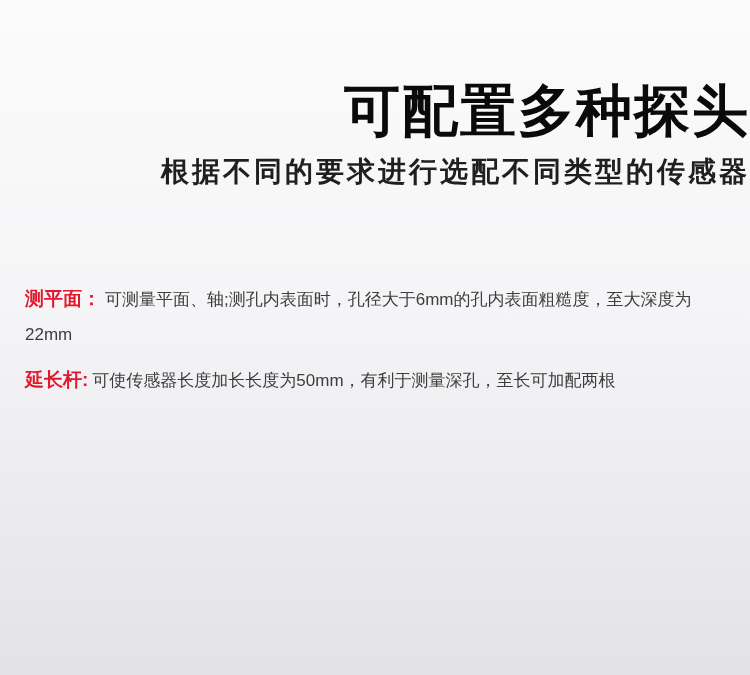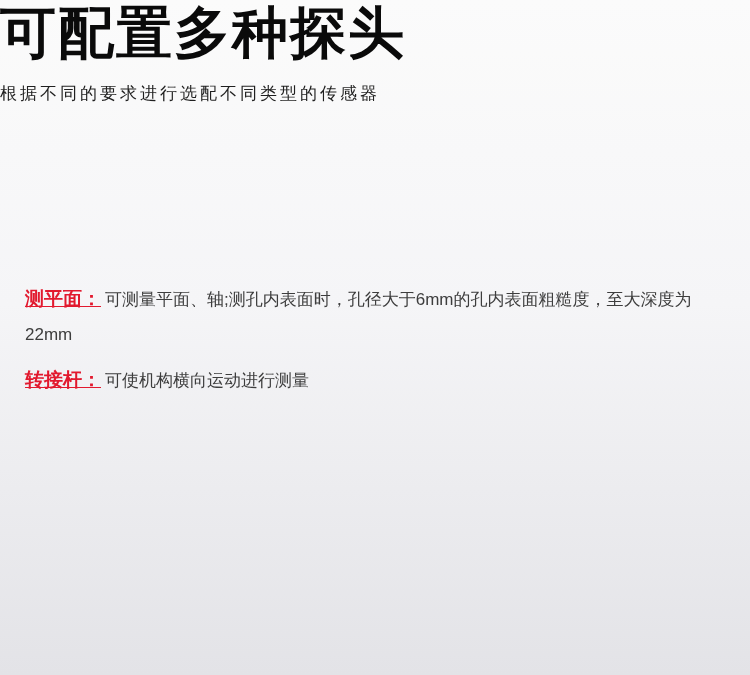--- a/index.html
+++ b/index.html
@@ -8,75 +8,75 @@
   }
   .page {
     position: relative;
     width: 750px;
     height: 675px;
     overflow: hidden;
     background: linear-gradient(180deg, #fbfbfb 0%, #f5f5f7 45%, #e3e3e7 100%);
     font-family: "Liberation Sans", "DejaVu Sans", sans-serif;
   }
   .hero {
-    text-align: left;
+    padding-top: 78px;
+    text-align: right;
   }
   .hero-title {
     margin: 0;
     font-size: 56px;
     line-height: 66px;
     font-weight: 900;
     letter-spacing: 2px;
     color: #0a0a0a;
   }
   .hero-subtitle {
     margin: 15px 0 0 0;
-    font-size: 17px;
+    font-size: 28px;
     line-height: 26px;
-    font-weight: 400;
+    font-weight: 700;
     letter-spacing: 3px;
     color: #1f1f1f;
   }
   .feature-list {
     position: absolute;
     left: 25px;
     right: 22px;
     top: 281px;
   }
   .feature-item {
     margin: 0 0 10px 0;
     font-size: 17px;
     line-height: 35px;
     color: #3d3d3d;
   }
   .feature-label {
     font-size: 19px;
     font-weight: 700;
     color: #e2192e;
     margin-right: 4px;
-    text-decoration: underline;
   }
 </style>
 </head>
 <body>
 
 <div class="page">
 
   <div class="hero">
     <h1 class="hero-title">可配置多种探头</h1>
     <p class="hero-subtitle">根据不同的要求进行选配不同类型的传感器</p>
   </div>
 
   <div class="feature-list">
     <p class="feature-item">
       <span class="feature-label">测平面：</span><span class="feature-text">可测量平面、轴;测孔内表面时，孔径大于6mm的孔内表面粗糙度，至大深度为22mm</span>
     </p>
 
 
 
 
+    <p class="feature-item">
+      <span class="feature-label">延长杆:</span><span class="feature-text">可使传感器长度加长长度为50mm，有利于测量深孔，至长可加配两根</span>
+    </p>
 
-    <p class="feature-item">
-      <span class="feature-label">转接杆：</span><span class="feature-text">可使机构横向运动进行测量</span>
-    </p>
   </div>
 
 </div>
 
 </body></html>

